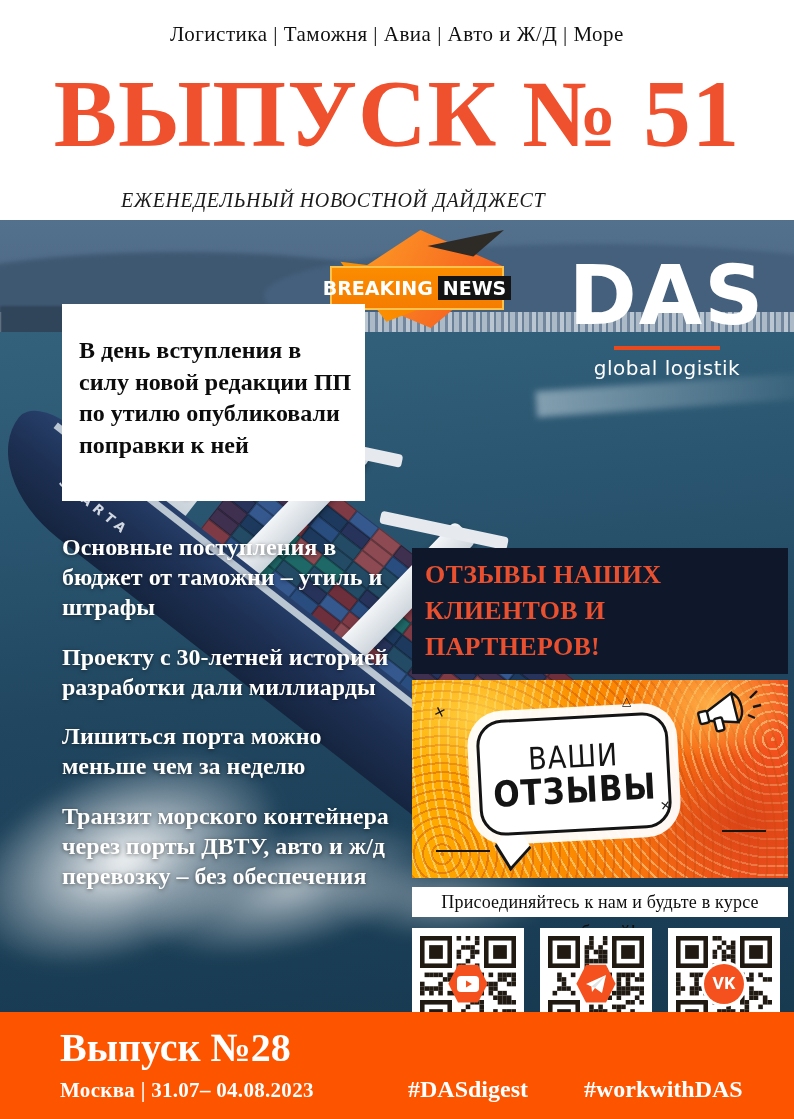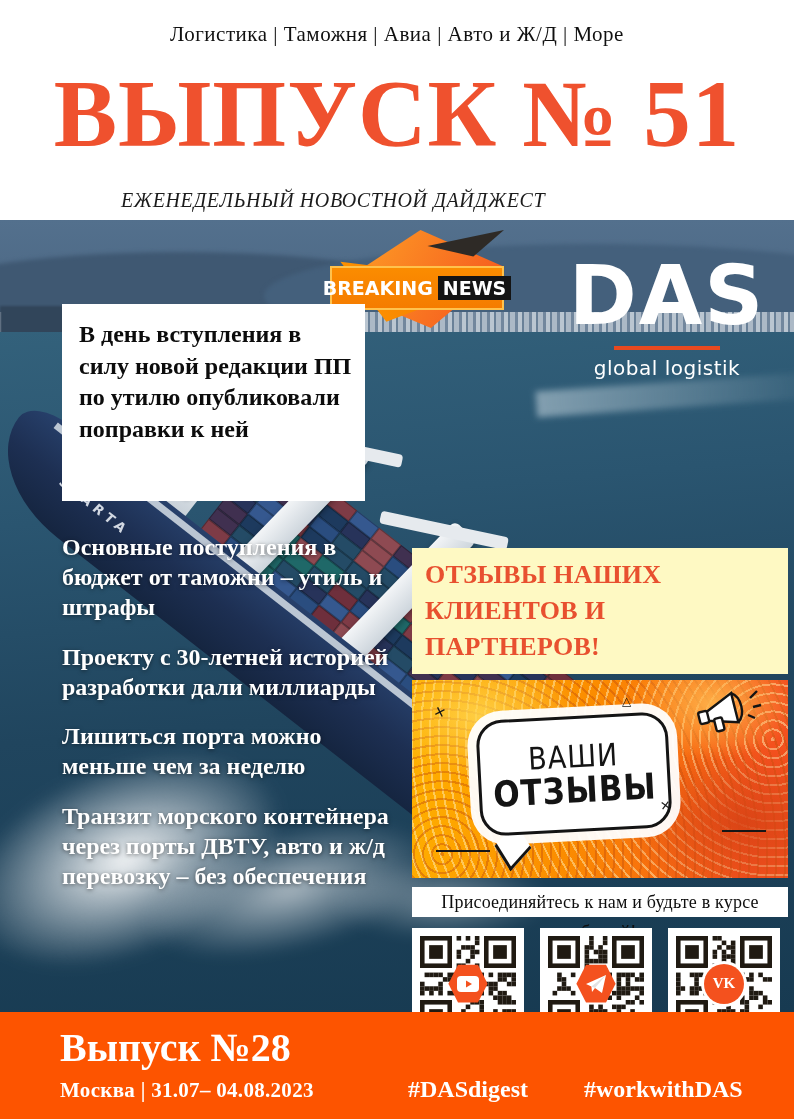--- a/index.html
+++ b/index.html
@@ -98,28 +98,28 @@
   
   .logo { position:absolute; right:26px; top:34px; width:202px; text-align:center;
           font-family:"DejaVu Sans", sans-serif; }
   .logo-das { font-size:82px; line-height:84px; font-weight:bold; color:#ffffff; letter-spacing:2px; }
   .logo-rule { width:106px; height:4px; background:#E8491F; margin:8px auto 6px auto; }
   .logo-tag { font-size:20px; font-weight:400; color:#ffffff; letter-spacing:.5px; }
   
   .featured { position:absolute; left:62px; top:84px; width:303px; height:197px;
           background:#ffffff; padding:14px 13px 12px 17px; }
   .featured-label { color:#F0512E; font-size:28px; font-weight:bold; letter-spacing:.5px; }
-  .featured-text  { margin-top:1px; color:#0c0c0c; font-size:24px; font-weight:bold; line-height:1.32; }
+  .featured-text  { margin-top:17px; color:#0c0c0c; font-size:24px; font-weight:bold; line-height:1.32; }
   
   .headlines { position:absolute; left:62px; top:312px; width:340px; }
   .headline  { color:#ffffff; font-size:24px; font-weight:bold; line-height:1.26;
           text-shadow:0 1px 4px rgba(0,0,0,.5); margin-bottom:19px; }
   
   .reviews { position:absolute; left:412px; top:328px; width:376px; }
-  .reviews-heading-box { background:#fef9c3; padding:9px 13px; }
+  .reviews-heading-box { background:#0f172a; padding:9px 13px; }
   .reviews-heading { color:#E8502F; font-size:26px; font-weight:bold; line-height:1.38; letter-spacing:.3px; }
   .banner { position:relative; margin-top:6px; height:198px; overflow:hidden;
       background:
         radial-gradient(140px 90px at 18% 18%, rgba(255,214,79,.85), rgba(255,214,79,0) 70%),
         radial-gradient(170px 110px at 88% 72%, rgba(216,67,21,.9), rgba(216,67,21,0) 72%),
         radial-gradient(120px 80px at 80% 12%, rgba(255,183,77,.9), rgba(255,183,77,0) 70%),
         repeating-radial-gradient(circle at 8% 88%, rgba(198,81,10,.45) 0 2px, transparent 2px 9px),
         repeating-radial-gradient(circle at 96% 30%, rgba(255,236,179,.5) 0 2px, transparent 2px 9px),
         linear-gradient(100deg,#FFB300 0%,#FB8C00 45%,#F4511E 90%); }
   .bubble { position:absolute; left:66px; top:36px; width:192px; height:116px;
@@ -143,21 +143,21 @@
       text-align:center; font-size:18px; color:#0e0e0e; letter-spacing:.2px; }
   .qr-row { margin-top:11px; display:flex; gap:16px; }
   .qr-tile { position:relative; width:112px; height:112px; background:#ffffff; padding:8px; }
   .qr-tile svg.qr { width:96px; height:96px; display:block; }
   .qr-badge { position:absolute; left:50%; top:50%; width:40px; height:40px;
       transform:translate(-50%,-50%); background:#F4511E;
       display:flex; align-items:center; justify-content:center;
       box-shadow:0 0 0 3px #ffffff; }
   .hex { clip-path:polygon(25% 3%, 75% 3%, 99% 50%, 75% 97%, 25% 97%, 1% 50%); box-shadow:none; }
   .round { border-radius:50%; }
-  .vk-glyph { color:#fff; font-family:Liberation Serif, serif; font-weight:800; font-size:15px; }
+  .vk-glyph { color:#fff; font-family:Liberation Mono, monospace; font-weight:800; font-size:19px; }
   
   .footer { position:absolute; left:0; top:1012px; width:100%; height:107px; background:#FD5400; color:#fff; }
   .footer-issue { position:absolute; left:60px; top:12px; font-size:40px; font-weight:bold; }
   .footer-loc   { position:absolute; left:60px; top:66px; font-size:21px; font-weight:600; letter-spacing:.3px; }
   .footer-tags  { position:absolute; left:408px; top:64px; font-size:24px; font-weight:bold; display:flex; gap:56px; }
 </style>
 </head>
 <body>
 
 <div class="page">

